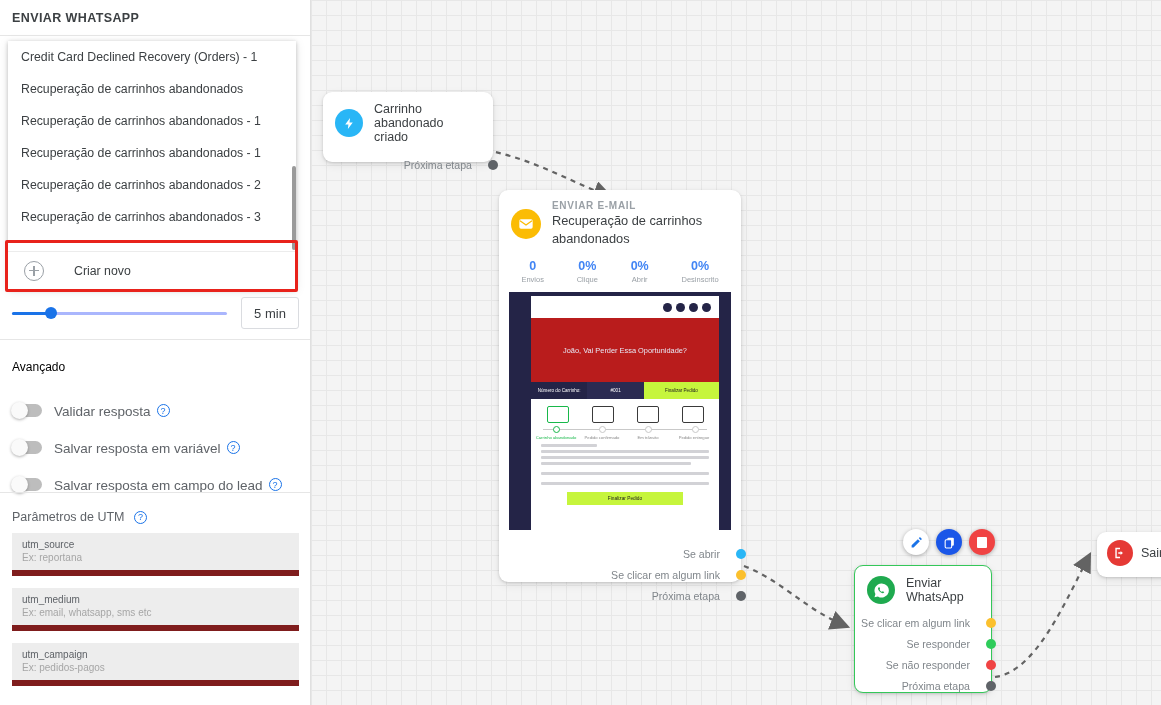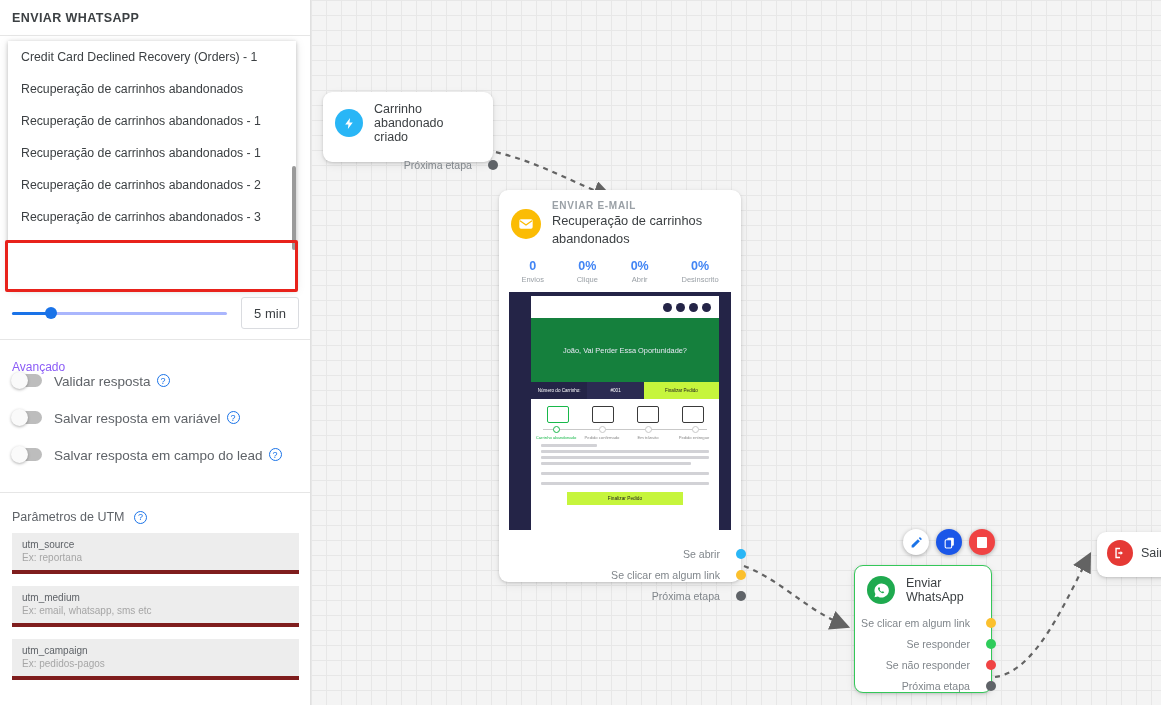--- a/index.html
+++ b/index.html
@@ -91,21 +91,21 @@
   #slider-value {
     width: 58px; height: 32px; border: 1px solid #dadce0; border-radius: 3px;
     display: flex; align-items: center; justify-content: center;
     font-size: 13px; color: #3c4043; background: #fff; flex: none;
   }
 
   .divider { height: 1px; background: #e6e6e6; }
 
   
   #advanced { padding: 12px 12px 8px 12px; }
-  .section-label { font-size: 12px; color: #8b5cf6; margin-bottom: 0; }
+  .section-label { font-size: 12px; color: #000000; margin-bottom: 30px; }
   .toggle-row { display: flex; align-items: flex-start; margin-bottom: 22px; }
   .toggle {
     width: 30px; height: 13px; border-radius: 7px; background: #bdbdbd;
     position: relative; margin-right: 12px; flex: none;
   }
   .toggle::after {
     content: ""; position: absolute; left: -1px; top: -2px;
     width: 17px; height: 17px; border-radius: 50%;
     background: #fafafa; box-shadow: 0 1px 3px rgba(0,0,0,.3);
   }
@@ -114,21 +114,21 @@
     display: inline-flex; align-items: center; justify-content: center;
     width: 13px; height: 13px; border-radius: 50%;
     border: 1.2px solid #1a73e8; color: #1a73e8;
     font-size: 9px; margin-left: 6px; vertical-align: 1px;
   }
 
   
   #utm { padding: 10px 12px 0 12px; }
   #utm-title { font-size: 12.5px; color: #5f6368; margin-bottom: 9px; }
   .utm-field {
-    background: #ededed; border-bottom: 4px solid #7f1d1d;
+    background: #ededed; border-bottom: 6px solid #7f1d1d;
     padding: 6px 6px 7px 10px; margin-bottom: 12px;
   }
   .utm-key { font-size: 10px; color: #5f6368; margin-bottom: 2px; }
   .utm-placeholder { font-size: 10px; color: #a6a6a6; }
 
   
   #canvas {
     position: absolute; left: 311px; top: 0;
     width: 850px; height: 705px;
     background-color: #f4f4f4;
@@ -173,21 +173,21 @@
   .stat-val { font-size: 12.5px; color: #4285f4; font-weight: bold; }
   .stat-key { font-size: 7.5px; color: #9aa0a6; margin-top: 2px; }
   #email-preview {
     margin: 2px 10px 0 10px; height: 238px; background: #242447;
     overflow: hidden; position: relative;
   }
   #prev-inner { position: absolute; left: 22px; top: 4px; right: 12px; bottom: 0; background: #fff; }
   #prev-social { height: 22px; display: flex; align-items: center; justify-content: flex-end; padding-right: 8px; gap: 4px; }
   .soc { width: 9px; height: 9px; border-radius: 50%; background: #242447; }
   #prev-hero {
-    height: 64px; background: #15803d; display: flex; align-items: center;
+    height: 64px; background: #b91c1c; display: flex; align-items: center;
     justify-content: center; color: #e8e8f5; font-size: 7.4px; text-align: center; padding: 0 6px;
   }
   #prev-bar { display: flex; height: 17px; font-size: 4.6px; }
   #prev-bar .b1 { flex: 0 0 30%; background: #242447; color: #fff; display: flex; align-items: center; justify-content: center; text-align: center; }
   #prev-bar .b2 { flex: 0 0 30%; background: #2b2b52; color: #fff; display: flex; align-items: center; justify-content: center; }
   #prev-bar .b3 { flex: 1; background: #c6f53c; color: #1e1e1e; display: flex; align-items: center; justify-content: center; }
   #prev-steps { display: flex; justify-content: space-around; padding: 7px 4px 2px 4px; }
   .step-ico { width: 22px; height: 17px; border: 1.2px solid #3a3a3a; border-radius: 2px; }
   .step-ico.first { border-color: #18b84a; }
   #prev-line { position: relative; height: 10px; margin: 0 12px; }
@@ -232,20 +232,24 @@
 
     <div id="dropdown">
       <div id="dd-scroll">
         <div class="dd-item">Credit Card Declined Recovery (Orders) - 1</div>
         <div class="dd-item">Recuperação de carrinhos abandonados</div>
         <div class="dd-item">Recuperação de carrinhos abandonados - 1</div>
         <div class="dd-item">Recuperação de carrinhos abandonados - 1</div>
         <div class="dd-item">Recuperação de carrinhos abandonados - 2</div>
         <div class="dd-item">Recuperação de carrinhos abandonados - 3</div>
         <div id="dd-thumb"></div>
+      </div>
+      <div id="dd-create">
+        <span class="plus-icon"></span>
+        <span>Criar novo</span>
       </div>
     </div>
     <div id="red-box"></div>
 
     <div id="slider-row">
       <div id="slider-track">
         <div id="slider-fill"></div>
         <div id="slider-thumb"></div>
       </div>
       <div id="slider-value">5 min</div>

